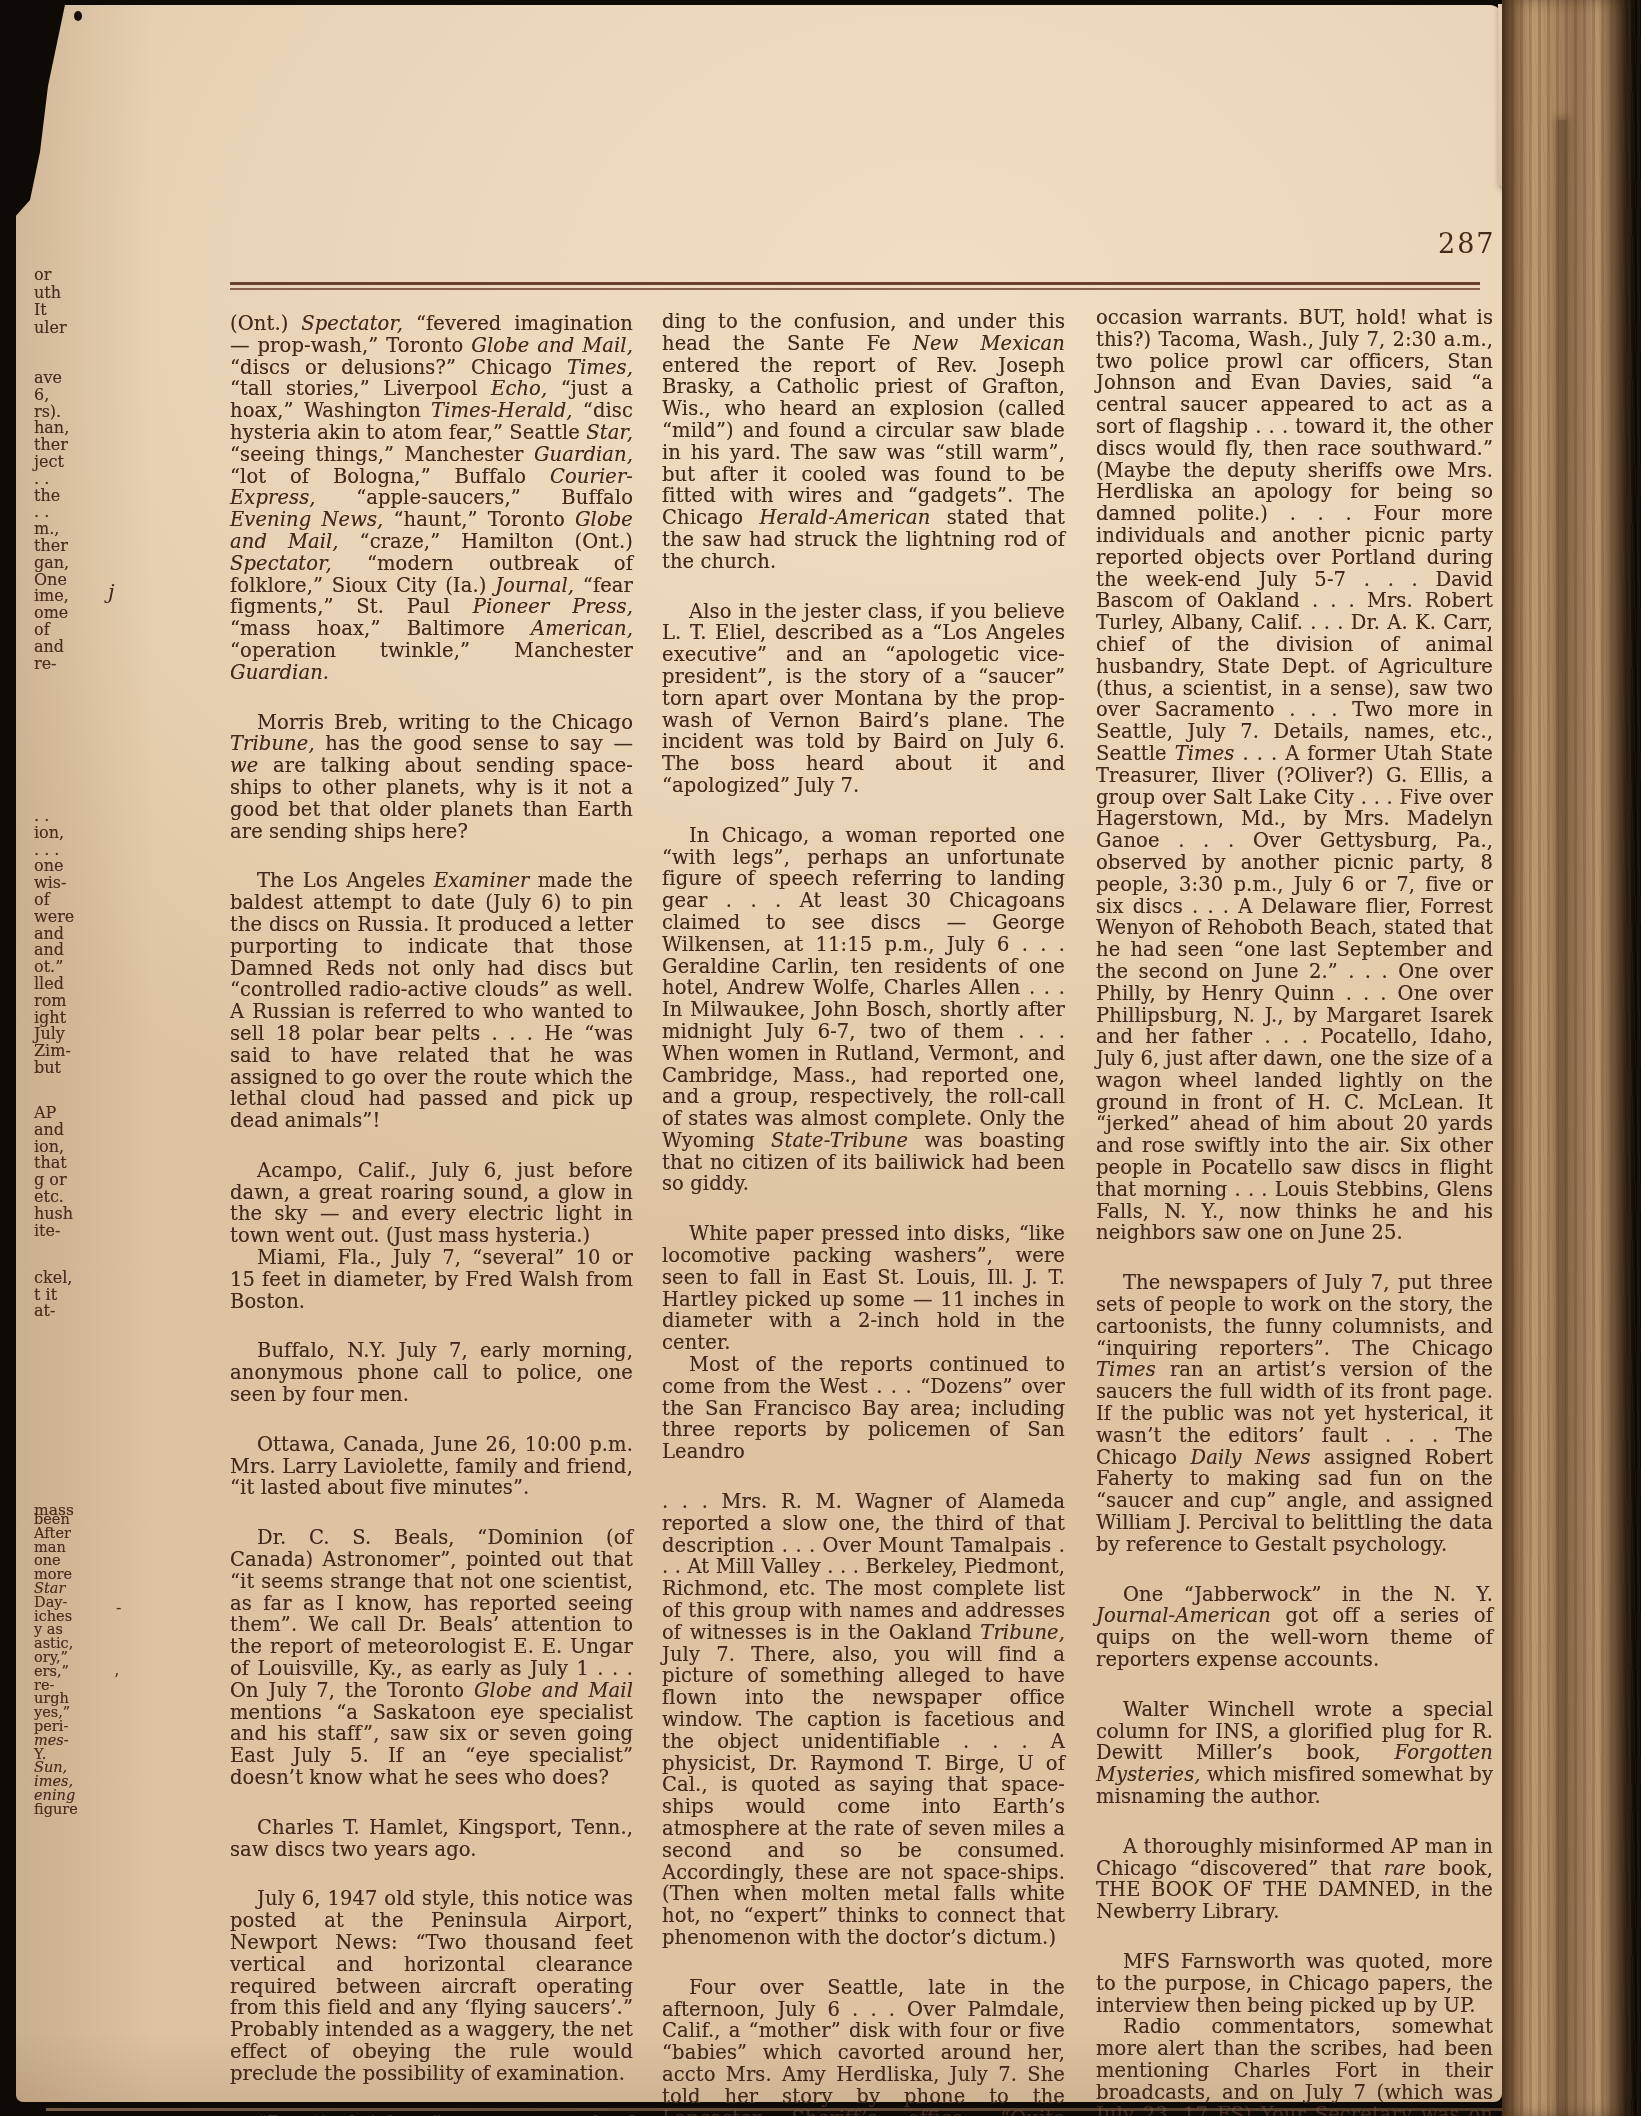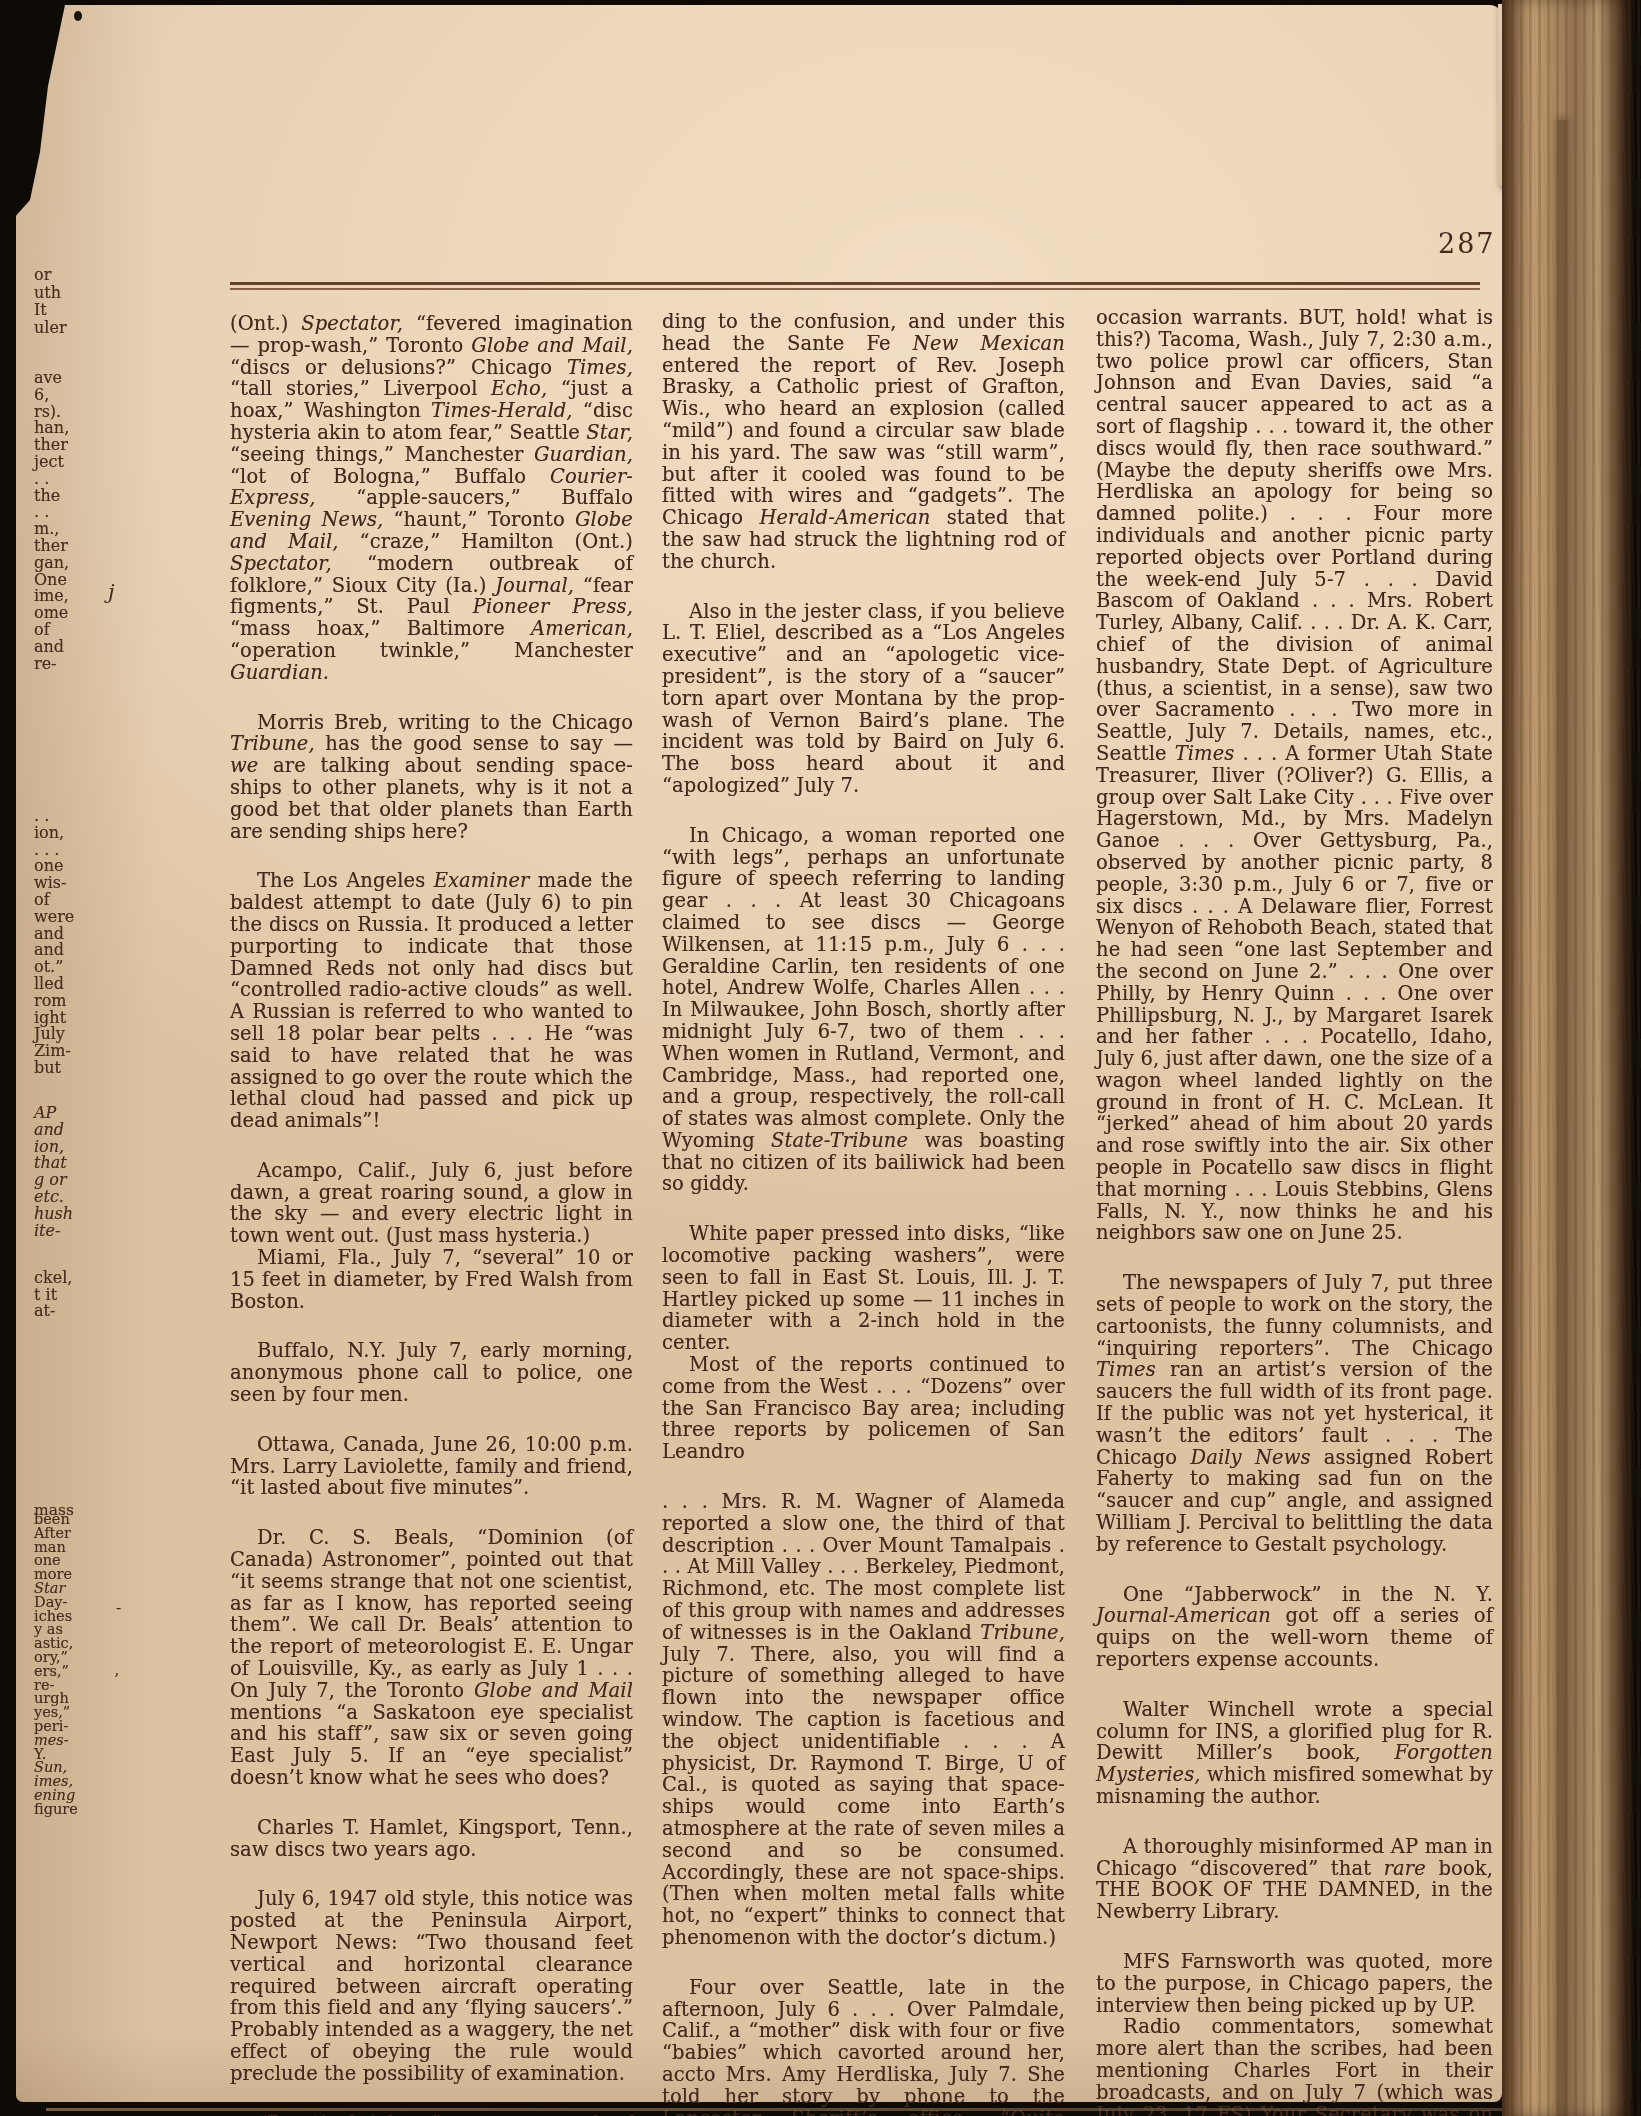--- a/index.html
+++ b/index.html
@@ -147,21 +147,21 @@
         <div><span>and</span></div>
         <div><span>and</span></div>
         <div><span>ot.”</span></div>
         <div><span>lled</span></div>
         <div><span>rom</span></div>
         <div><span>ight</span></div>
         <div><span>July</span></div>
         <div><span>Zim-</span></div>
         <div><span>but</span></div>
       </div>
-      <div class="gutblock" style="top: 1100px; line-height: 16.8px; font-size: 16px; font-style: italic;">
+      <div class="gutblock" style="top: 1100px; line-height: 16.8px; font-size: 16px;">
         <div><span>AP</span></div>
         <div><span>and</span></div>
         <div><span>ion,</span></div>
         <div><span>that</span></div>
         <div><span>g or</span></div>
         <div><span>etc.</span></div>
         <div><span>hush</span></div>
         <div><span>ite-</span></div>
       </div>
       <div class="gutblock" style="top: 1265px; line-height: 16.5px; font-size: 16px;">

